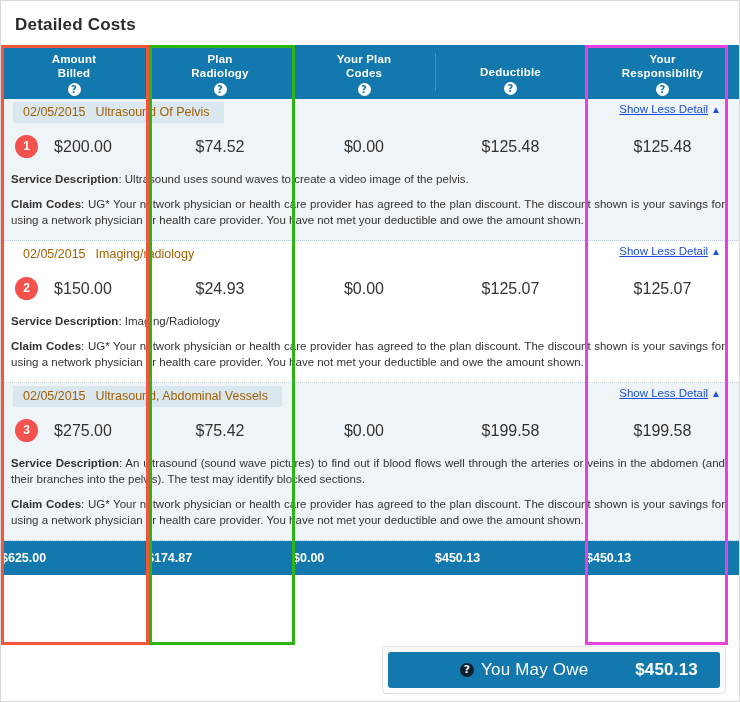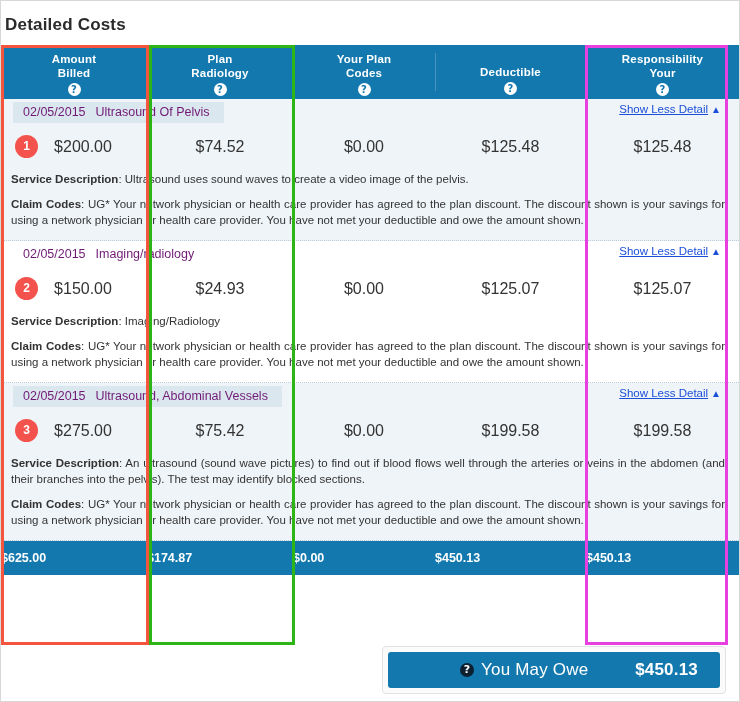--- a/index.html
+++ b/index.html
@@ -12,21 +12,21 @@
   #root {
     position: relative;
     width: 740px; height: 702px;
     background: #ffffff;
     border: 1px solid #d8d8d8;
   }
 
   
   .page-title {
     position: absolute;
-    left: 4px; top: 14px;
+    left: 14px; top: 14px;
     font-size: 17px;
     font-weight: bold;
     color: #2b2b2b;
     letter-spacing: .2px;
   }
 
   
   .table {
     position: absolute;
     left: 0; top: 44px;
@@ -90,21 +90,21 @@
     position: relative;
     height: 28px;
   }
   .svc-pill {
     position: absolute;
     left: 12px; top: 3px;
     height: 21px;
     background: #dbe7ee;
     padding: 3px 14px 3px 10px;
     font-size: 12.5px;
-    color: #701a75;
+    color: #a16207;
     white-space: nowrap;
   }
   .svc-pill .date { margin-right: 10px; }
   .claim.plain .svc-pill { background: transparent; }
 
   .detail-link {
     position: absolute;
     right: 18px; top: 4px;
     font-size: 11.5px;
     color: #1c4fd8;
@@ -247,22 +247,22 @@
       <div class="th c3">
         <span class="lbl">Your Plan</span>
         <span class="lbl">Codes</span>
         <span class="q">?</span>
       </div>
       <div class="th c4 th-sep">
         <span class="lbl" style="margin-top:13px">Deductible</span>
         <span class="q">?</span>
       </div>
       <div class="th c5">
+        <span class="lbl">Your</span>
         <span class="lbl">Responsibility</span>
-        <span class="lbl">Your</span>
         <span class="q">?</span>
       </div>
     </div>
 
     <div class="claim alt">
       <div class="claim-head">
         <div class="svc-pill">
           <span class="date">02/05/2015</span><span>Ultrasound Of Pelvis</span>
         </div>
         <div class="detail-link">

